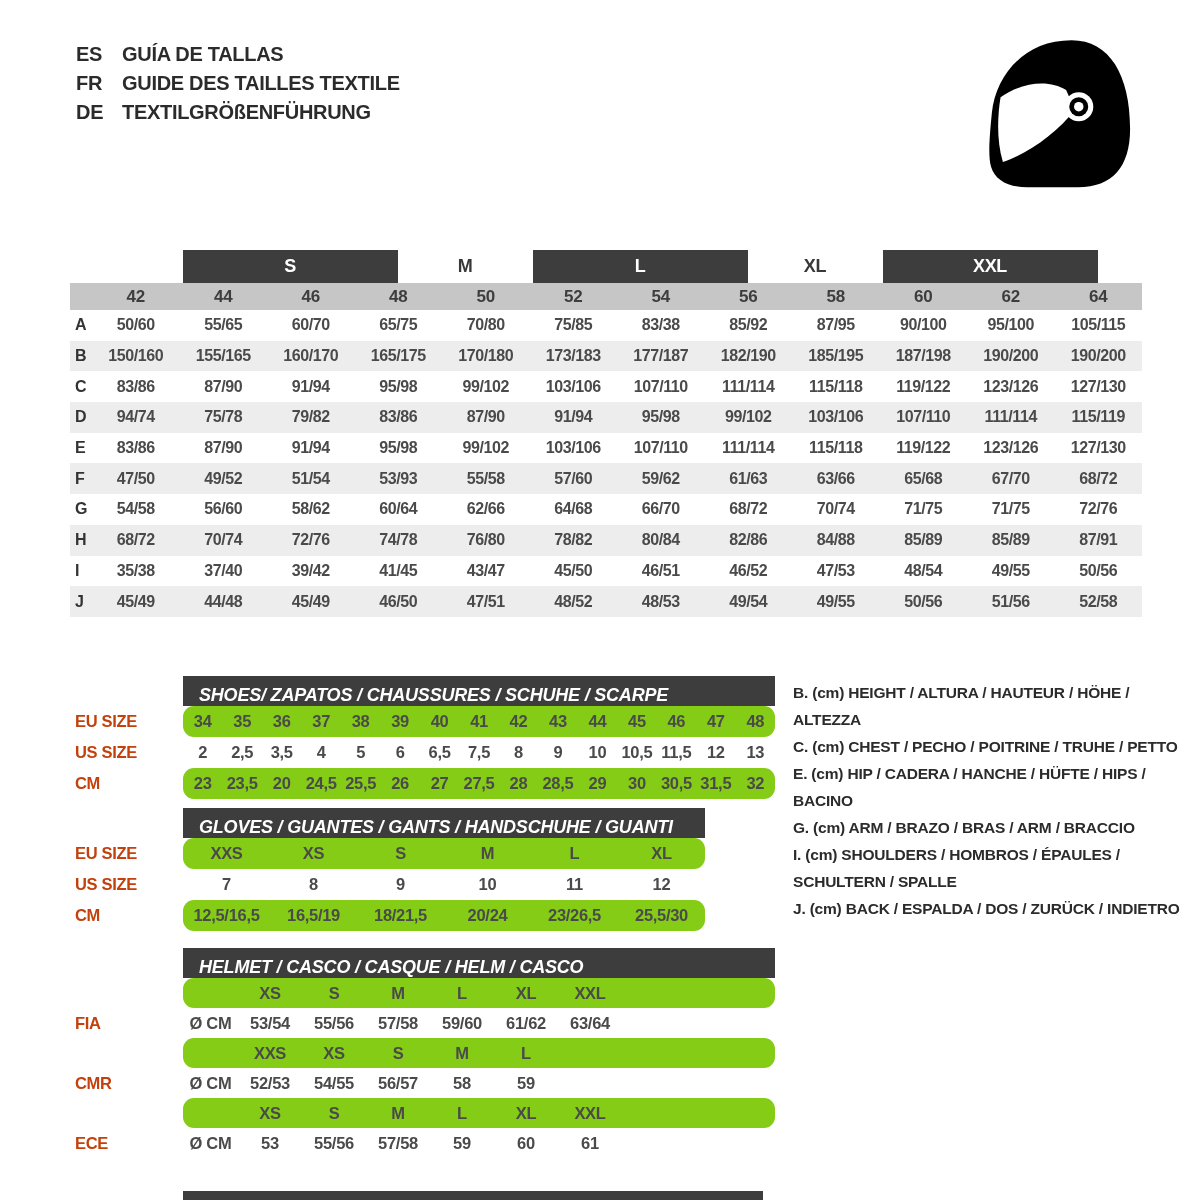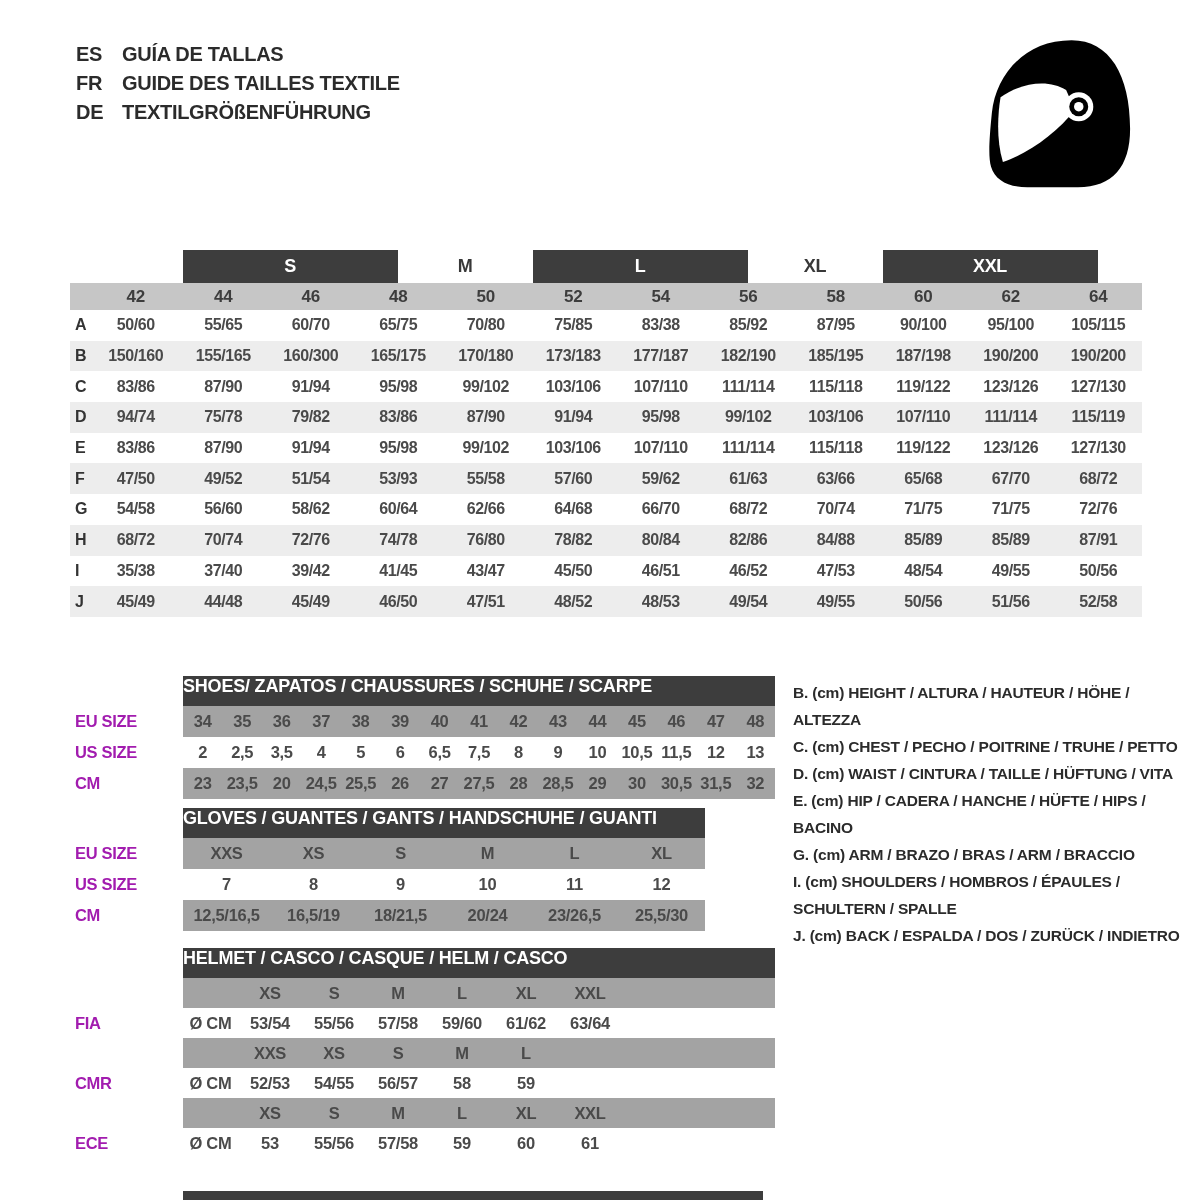--- a/index.html
+++ b/index.html
@@ -22,27 +22,27 @@
   .szgroup.bar{background:#3d3d3d;color:#ffffff;}
   .szgroup.text{color:#383838;}
   .bandrow,.trow{display:grid;grid-template-columns:22px repeat(12,1fr);align-items:center;text-align:center;}
   .bandrow{background:#c6c6c6;height:27px;font-size:17px;color:#3d3d3d;letter-spacing:-0.3px;}
   .trow{height:30.7px;font-size:16px;letter-spacing:-0.4px;}
   .trow.stripe{background:#ededed;}
   .rlabel{text-align:left;padding-left:5px;color:#333333;}
 
   
   .section{position:absolute;left:75px;}
-  .sec-header{height:30px;background:#3d3d3d;color:#ffffff;display:flex;align-items:flex-start;
-              padding-left:0;font-size:18px;letter-spacing:-0.2px;margin-left:108px;}
+  .sec-header{height:30px;background:#3d3d3d;color:#ffffff;display:flex;align-items:flex-end;
+              padding-left:16px;font-size:18px;letter-spacing:-0.2px;margin-left:108px;font-style:italic;}
   .secrow{display:flex;height:31px;}
   .secrow.h30{height:30px;}
-  .seclabel{width:108px;display:flex;align-items:center;font-size:16.5px;color:#a21caf;letter-spacing:-0.3px;}
+  .seclabel{width:108px;display:flex;align-items:center;font-size:16.5px;color:#c2410c;letter-spacing:-0.3px;}
   .strip{flex:1;display:flex;align-items:center;text-align:center;font-size:16.5px;letter-spacing:-0.3px;}
-  .strip.stripe{background:#a3a3a3;}
+  .strip.stripe{background:#84cc16;border-radius:11px;}
   .strip .cell{flex:1;}
   .strip .hunit{width:55px;flex:none;}
   .strip .hcell{width:64px;flex:none;}
   .strip .hfill{flex:1;}
 
   
   .legend{position:absolute;left:793px;top:679px;width:392px;font-size:15.5px;line-height:27px;
           color:#2b2b2b;letter-spacing:-0.2px;}
 
   
@@ -111,21 +111,21 @@
         <div class="cell">85/92</div>
         <div class="cell">87/95</div>
         <div class="cell">90/100</div>
         <div class="cell">95/100</div>
         <div class="cell">105/115</div>
       </div>
       <div class="trow stripe">
         <div class="rlabel">B</div>
         <div class="cell">150/160</div>
         <div class="cell">155/165</div>
-        <div class="cell">160/300</div>
+        <div class="cell">160/170</div>
         <div class="cell">165/175</div>
         <div class="cell">170/180</div>
         <div class="cell">173/183</div>
         <div class="cell">177/187</div>
         <div class="cell">182/190</div>
         <div class="cell">185/195</div>
         <div class="cell">187/198</div>
         <div class="cell">190/200</div>
         <div class="cell">190/200</div>
       </div>
@@ -442,21 +442,20 @@
             <div class="hcell">61</div>
             <div class="hfill"></div>
           </div>
         </div>
       </div>
   </div>
 
   <div class="legend" id="legend">
       <div class="legitem">B. (cm) HEIGHT / ALTURA / HAUTEUR / HÖHE / ALTEZZA</div>
       <div class="legitem">C. (cm) CHEST / PECHO / POITRINE / TRUHE / PETTO</div>
-      <div class="legitem">D. (cm) WAIST / CINTURA / TAILLE / HÜFTUNG / VITA</div>
       <div class="legitem">E. (cm) HIP / CADERA / HANCHE / HÜFTE / HIPS / BACINO</div>
       <div class="legitem">G. (cm) ARM / BRAZO / BRAS / ARM / BRACCIO</div>
       <div class="legitem">I. (cm) SHOULDERS / HOMBROS / ÉPAULES / SCHULTERN / SPALLE</div>
       <div class="legitem">J. (cm) BACK / ESPALDA / DOS / ZURÜCK / INDIETRO</div>
     </div>
 
   <div class="bottombar"></div>
 
 </div>
 

